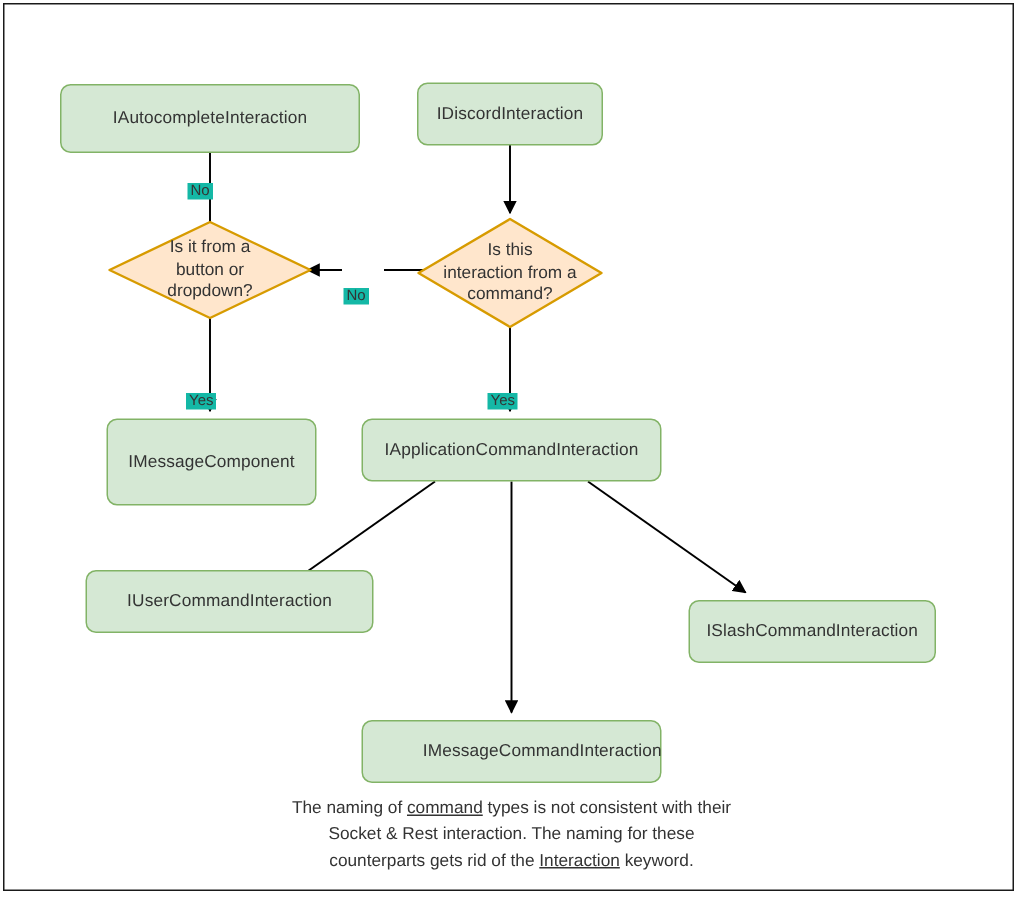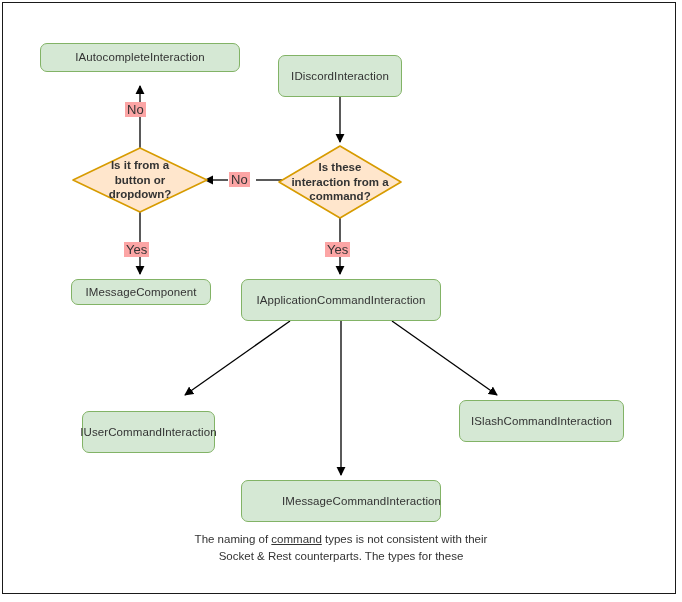--- a/index.html
+++ b/index.html
@@ -50,21 +50,20 @@
     line-height: 1.25;
     letter-spacing: 0.1px;
   }
   .node-box {
     background: #d5e8d4;
     border: 1px solid #82b366;
     border-radius: 7px;
   }
   .diamond-wrap {
     position: absolute;
-    font-weight: bold;
   }
   .diamond-wrap svg {
     position: absolute;
     left: 0;
     top: 0;
   }
   .diamond-label {
     position: absolute;
     left: 0;
     top: 0;
@@ -76,24 +75,25 @@
     text-align: center;
     color: #333333;
     font-size: 11.5px;
     line-height: 1.28;
     white-space: pre-line;
     pointer-events: none;
   }
   .edge-label {
     position: absolute;
     color: #333333;
-    font-size: 13px;
-    background: #fca5a5;
+    font-size: 10px;
+    background: #14b8a6;
     padding: 0 2px;
     white-space: nowrap;
+    margin-top: 20px;
   }
   #caption {
     position: absolute;
     left: 135px;
     top: 531px;
     width: 412px;
     text-align: center;
     color: #333333;
     font-size: 11.5px;
     line-height: 1.5;
@@ -150,64 +150,65 @@
   </svg>
 
   <div class="edge-label" style="left:125px; top:102px;">No</div>
 
   <div class="edge-label" style="left:229px; top:172px;">No</div>
 
   <div class="edge-label" style="left:124px; top:242px;">Yes</div>
 
   <div class="edge-label" style="left:325px; top:242px;">Yes</div>
 
-  <div class="node node-box" style="left:40px; top:43px; width:200px; height:29px;align-items:center;">
+  <div class="node node-box" style="left:40px; top:56px; width:200px; height:46px;align-items:center;">
     <span>IAutocompleteInteraction</span>
   </div>
 
   <div class="node node-box" style="left:278px; top:39px; width:124px; height:42px;margin-top:16px;">
     <span>IDiscordInteraction</span>
   </div>
 
   <div class="diamond-wrap" style="left:70px; top:146px; width:140px; height:68px;">
     <svg width="140" height="68" viewBox="0 0 140 68">
       <path d="M 70 2 L 137 34 L 70 66 L 3 34 Z" fill="#ffe6cc" stroke="#d79b00" stroke-width="1.6" stroke-linejoin="round"></path>
     </svg>
     <div class="diamond-label">Is it from a
 button or
 dropdown?</div>
   </div>
 
   <div class="diamond-wrap" style="left:276px; top:144px; width:128px; height:76px;">
     <svg width="128" height="76" viewBox="0 0 128 76">
       <path d="M 64 2 L 125 38 L 64 74 L 3 38 Z" fill="#ffe6cc" stroke="#d79b00" stroke-width="1.6" stroke-linejoin="round"></path>
     </svg>
-    <div class="diamond-label">Is these
+    <div class="diamond-label">Is this
 interaction from a
 command?</div>
   </div>
 
-  <div class="node node-box" style="left:71px; top:279px; width:140px; height:26px;">
+  <div class="node node-box" style="left:71px; top:279px; width:140px; height:58px;">
     <span>IMessageComponent</span>
   </div>
 
   <div class="node node-box" style="left:241px; top:279px; width:200px; height:42px;">
     <span>IApplicationCommandInteraction</span>
   </div>
 
-  <div class="node node-box" style="left:57px; top:411px; width:133px; height:42px;margin-left:25px;">
+  <div class="node node-box" style="left:57px; top:380px; width:192px; height:42px;">
     <span>IUserCommandInteraction</span>
   </div>
 
   <div class="node node-box" style="left:459px; top:400px; width:165px; height:42px;align-items:center;">
     <span>ISlashCommandInteraction</span>
   </div>
 
   <div class="node node-box" style="left:241px; top:480px; width:200px; height:42px;padding-left:41px;">
     <span>IMessageCommandInteraction</span>
   </div>
 
   <div id="caption">
     <div><span>The naming of </span><u>command</u><span> types is not consistent with their</span></div>
-    <div><b>Socket</b><span> &amp; </span><b>Rest</b><span> counterparts. The types for these</span></div>
+    <div><b>Socket</b><span> &amp; </span><b>Rest</b><span> interaction. The naming for these</span></div>
+    <div><span>counterparts gets rid of the </span><u>Interaction</u><span> keyword.</span></div>
   </div>
 
 </div>
 
 </body></html>

